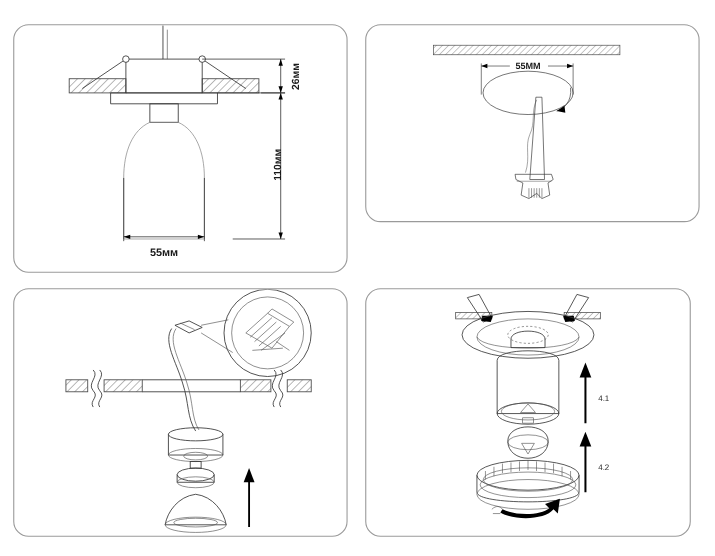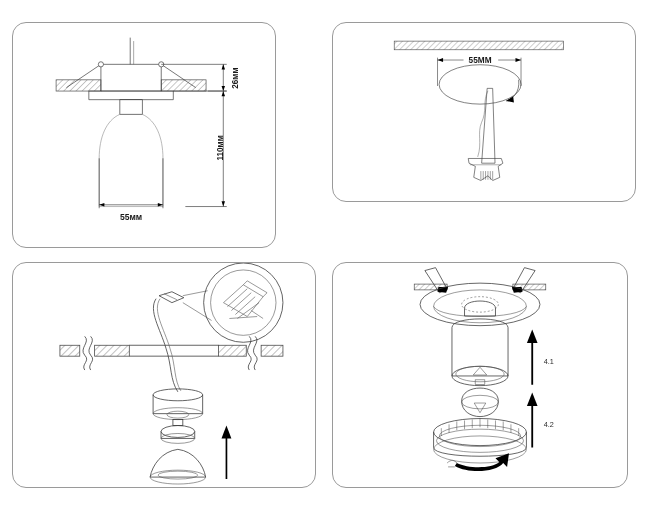--- a/index.html
+++ b/index.html
@@ -20,21 +20,21 @@
     background: #ffffff;
   }
   .panel {
     position: absolute;
     border: 1px solid #9a9a9a;
     border-radius: 14px;
     background: #ffffff;
     box-sizing: border-box;
     overflow: hidden;
   }
-  #panel-1 { left: 12px;  top: 22px;  width: 264px; height: 226px; }
+  #panel-1 { left: 12px;  top: 22px;  width: 304px; height: 226px; }
   #panel-2 { left: 332px; top: 22px;  width: 304px; height: 180px; }
   #panel-3 { left: 12px;  top: 262px; width: 304px; height: 226px; }
   #panel-4 { left: 332px; top: 262px; width: 296px; height: 226px; }
   .panel svg {
     display: block;
     width: 100%;
     height: 100%;
   }
   .dimlabel {
     font-family: "Liberation Sans", sans-serif;

